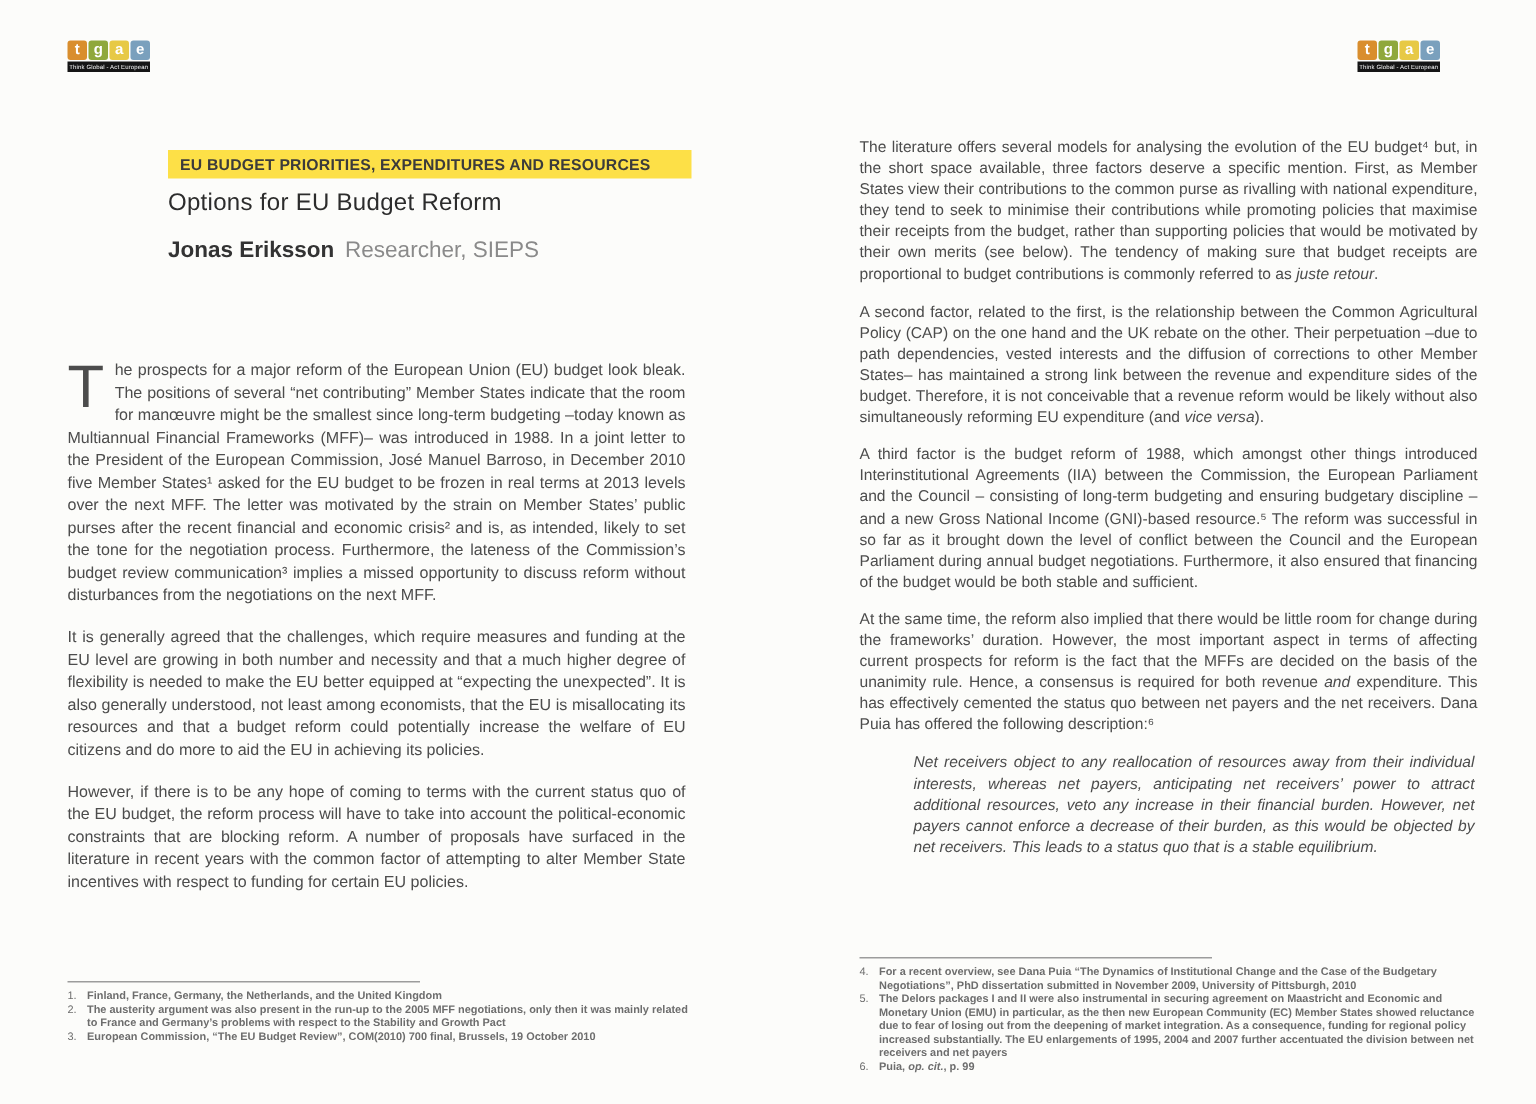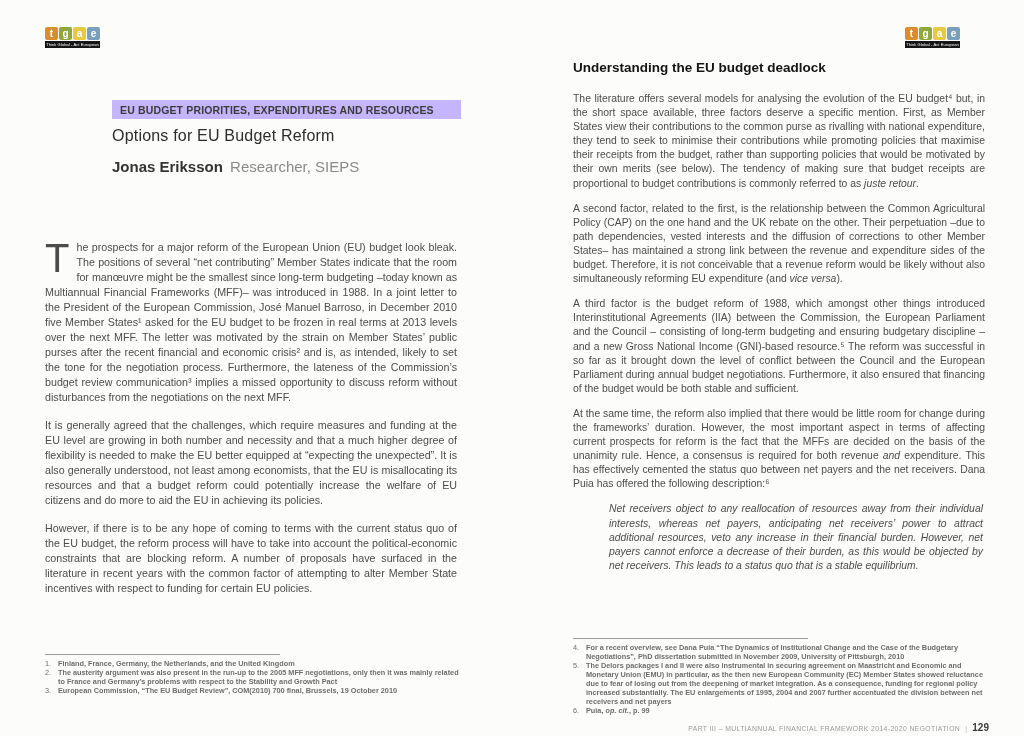--- a/index.html
+++ b/index.html
@@ -27,21 +27,21 @@
   }
   .logo-tagline {
     margin-top:1px; background:#151515; color:#fff;
     font-size:4px; line-height:5px; text-align:center; padding:1px 0;
     width:55px; white-space:nowrap; overflow:hidden; letter-spacing:0.1px;
   }
 
   
   .kicker {
     position:absolute; left:67px; right:0; top:100px;
-    background:#c4b5fd; color:#3b3b3b;
+    background:#fde047; color:#3b3b3b;
     font-size:10.5px; font-weight:bold; letter-spacing:0.15px;
     padding:4px 8px 3px 8px;
   }
   .title {
     position:absolute; left:67px; top:127px; margin:0;
     font-size:16px; font-weight:400; color:#2c2c2c; letter-spacing:0.2px;
   }
   .author { position:absolute; left:67px; top:158px; font-size:15px; }
   .author-name { font-weight:bold; color:#333; }
   .author-role { color:#8a8a8a; margin-left:3px; }
@@ -142,21 +142,20 @@
     <div class="logo">
       <div class="logo-tiles">
         <span class="tile" style="background: rgb(217, 142, 46);">t</span>
         <span class="tile" style="background: rgb(143, 168, 60);">g</span>
         <span class="tile" style="background: rgb(231, 201, 69);">a</span>
         <span class="tile" style="background: rgb(122, 160, 189);">e</span>
       </div>
       <div class="logo-tagline">Think Global - Act European</div>
     </div>
 
-    <h2 class="heading">Understanding the EU budget deadlock</h2>
 
     <div class="body">
       <p class="para"><span>The literature offers several models for analysing the evolution of the EU budget⁴ but, in the short space available, three factors deserve a specific mention. First, as Member States view their contributions to the common purse as rivalling with national expenditure, they tend to seek to minimise their contributions while promoting policies that maximise their receipts from the budget, rather than supporting policies that would be motivated by their own merits (see below). The tendency of making sure that budget receipts are proportional to budget contributions is commonly referred to as </span><span style="font-style: italic;">juste retour</span><span>.</span></p>
       <p class="para"><span>A second factor, related to the first, is the relationship between the Common Agricultural Policy (CAP) on the one hand and the UK rebate on the other. Their perpetuation –due to path dependencies, vested interests and the diffusion of corrections to other Member States– has maintained a strong link between the revenue and expenditure sides of the budget. Therefore, it is not conceivable that a revenue reform would be likely without also simultaneously reforming EU expenditure (and </span><span style="font-style: italic;">vice versa</span><span>).</span></p>
       <p class="para"><span>A third factor is the budget reform of 1988, which amongst other things introduced Interinstitutional Agreements (IIA) between the Commission, the European Parliament and the Council – consisting of long-term budgeting and ensuring budgetary discipline – and a new Gross National Income (GNI)-based resource.⁵ The reform was successful in so far as it brought down the level of conflict between the Council and the European Parliament during annual budget negotiations. Furthermore, it also ensured that financing of the budget would be both stable and sufficient.</span></p>
       <p class="para"><span>At the same time, the reform also implied that there would be little room for change during the frameworks’ duration. However, the most important aspect in terms of affecting current prospects for reform is the fact that the MFFs are decided on the basis of the unanimity rule. Hence, a consensus is required for both revenue </span><span style="font-style: italic;">and</span><span> expenditure. This has effectively cemented the status quo between net payers and the net receivers. Dana Puia has offered the following description:⁶</span></p>
       <div class="quote">Net receivers object to any reallocation of resources away from their individual interests, whereas net payers, anticipating net receivers’ power to attract additional resources, veto any increase in their financial burden. However, net payers cannot enforce a decrease of their burden, as this would be objected by net receivers. This leads to a status quo that is a stable equilibrium.</div>
     </div>
 
     <div class="footnotes">
@@ -168,20 +167,15 @@
       <div class="fn">
         <span class="fn-n">5.</span>
         <span class="fn-t"><span>The Delors packages I and II were also instrumental in securing agreement on Maastricht and Economic and Monetary Union (EMU) in particular, as the then new European Community (EC) Member States showed reluctance due to fear of losing out from the deepening of market integration. As a consequence, funding for regional policy increased substantially. The EU enlargements of 1995, 2004 and 2007 further accentuated the division between net receivers and net payers</span></span>
       </div>
       <div class="fn">
         <span class="fn-n">6.</span>
         <span class="fn-t"><span>Puia, </span><span style="font-style: italic;">op. cit.</span><span>, p. 99</span></span>
       </div>
     </div>
 
-    <div class="footer">
-      <span class="ftext">PART III – MULTIANNUAL FINANCIAL FRAMEWORK 2014-2020 NEGOTIATION</span>
-      <span class="fsep">|</span>
-      <span class="pageno">129</span>
-    </div>
   </section>
 
 </div>
 
 </body></html>

